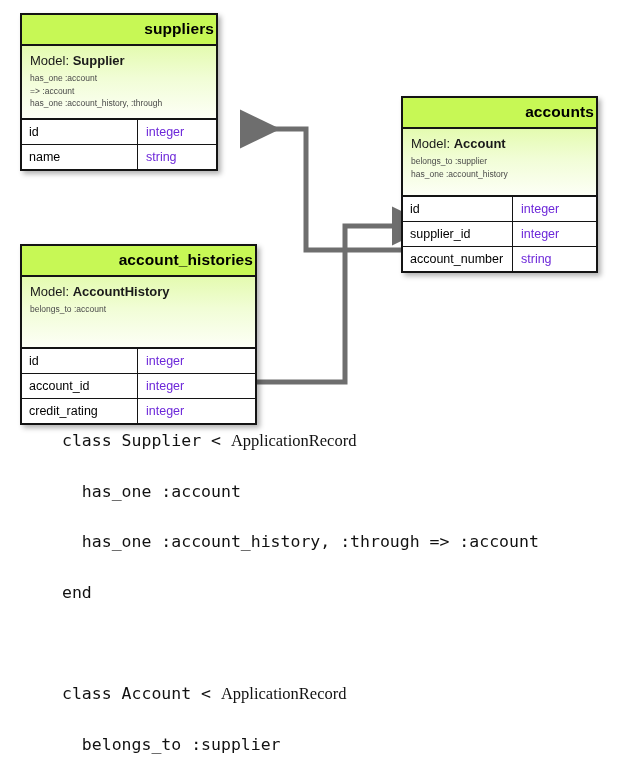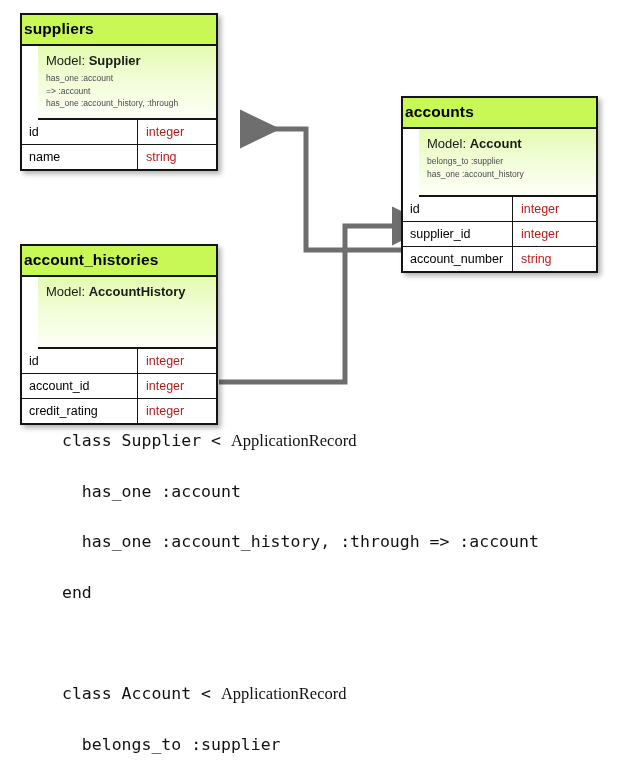--- a/index.html
+++ b/index.html
@@ -36,33 +36,32 @@
     position: absolute;
     z-index: 2;
     border: 2px solid #141414;
     background: #ffffff;
     box-shadow: 3px 3px 5px rgba(0,0,0,0.30);
     box-sizing: border-box;
   }
   .entity-title {
     background: #c7f855;
     border-bottom: 2px solid #141414;
-    text-align: left;
+    text-align: right;
     font-weight: bold;
     font-size: 15.5px;
     color: #000000;
     padding: 5px 2px 6px 2px;
     letter-spacing: 0.1px;
   }
   .entity-model {
     background: linear-gradient(to bottom, #e4fbb0 0%, #f1fdd6 45%, #fdfff6 100%);
     border-bottom: 2px solid #141414;
     padding: 7px 8px 6px 8px;
     box-sizing: border-box;
-    margin-left: 16px;
   }
   .model-line {
     font-size: 13px;
     color: #1a1a1a;
     margin-bottom: 4px;
     white-space: nowrap;
   }
   .model-line b { font-weight: bold; }
   .assoc-line {
     font-size: 8.5px;
@@ -85,39 +84,39 @@
     color: #000;
     padding-left: 7px;
     box-sizing: border-box;
     height: 100%;
     display: flex;
     align-items: center;
     border-right: 1px solid #141414;
   }
   .field-type {
     font-size: 12.5px;
-    color: #b91c1c;
+    color: #6d28d9;
     padding-left: 8px;
     box-sizing: border-box;
     height: 100%;
     display: flex;
     align-items: center;
     flex: 1 1 auto;
   }
 
   
   #ent-suppliers { left: 20px; top: 13px; width: 198px; }
   #ent-suppliers .entity-model { height: 74px; }
   #ent-suppliers .field-name { width: 116px; }
 
   #ent-accounts { left: 401px; top: 96px; width: 197px; }
   #ent-accounts .entity-model { height: 68px; }
   #ent-accounts .field-name { width: 110px; }
 
-  #ent-account-histories { left: 20px; top: 244px; width: 198px; }
+  #ent-account-histories { left: 20px; top: 244px; width: 237px; }
   #ent-account-histories .entity-model { height: 72px; }
   #ent-account-histories .field-name { width: 116px; }
 
   
   #code {
     position: absolute;
     left: 62px;
     top: 428px;
     width: 560px;
     font-family: "DejaVu Sans Mono", "Liberation Mono", monospace;
@@ -203,20 +202,21 @@
     </div>
   </div>
 
   <div class="entity" id="ent-account-histories">
     <div class="entity-title">account_histories</div>
     <div class="entity-model">
       <div class="model-line">
         <span>Model:</span>
         <b>AccountHistory</b>
       </div>
+      <div class="assoc-line">belongs_to :account</div>
     </div>
     <div class="fields">
       <div class="field-row">
         <span class="field-name">id</span>
         <span class="field-type">integer</span>
       </div>
       <div class="field-row">
         <span class="field-name">account_id</span>
         <span class="field-type">integer</span>
       </div>

